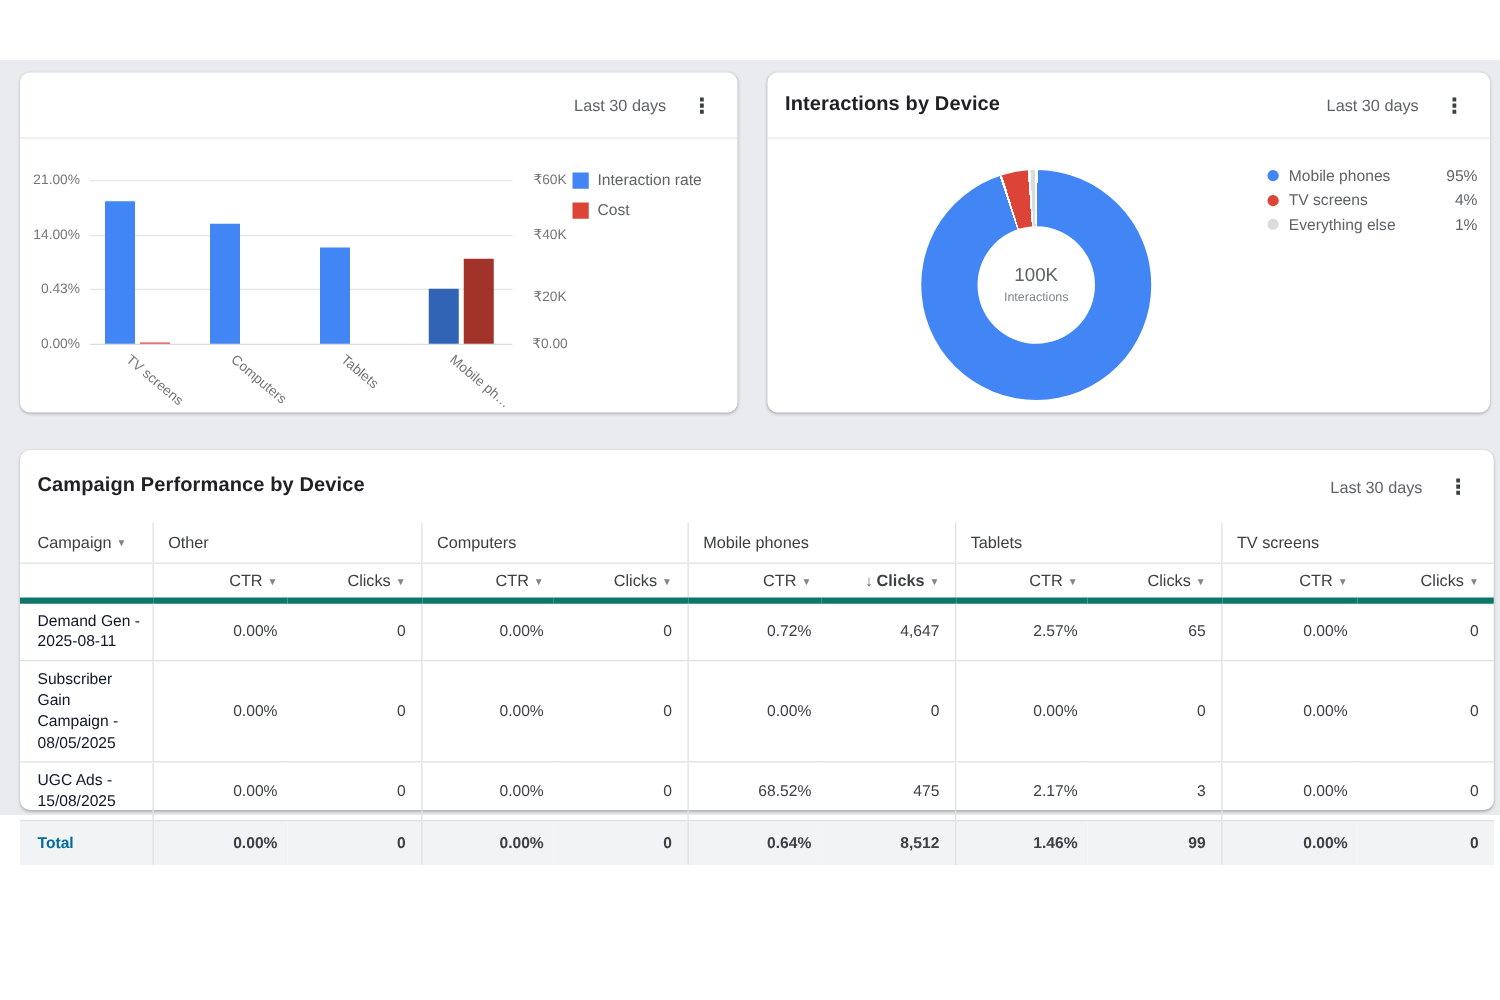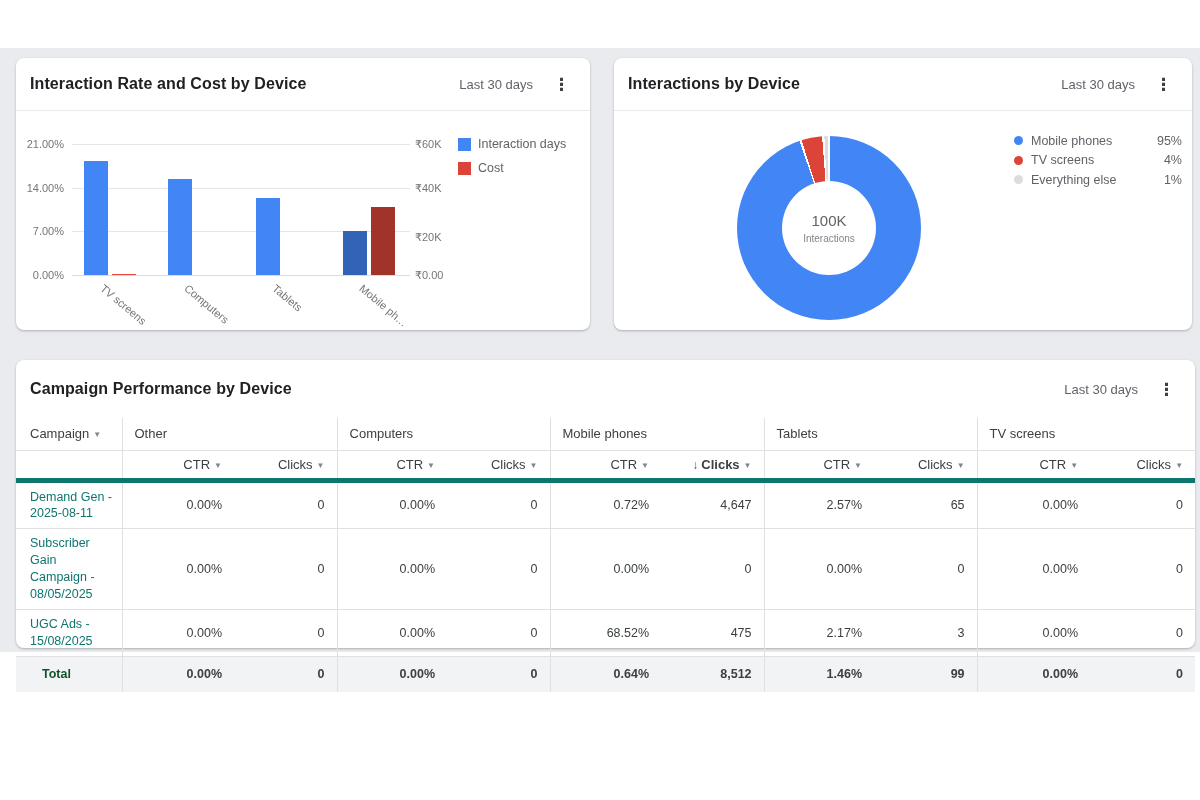--- a/index.html
+++ b/index.html
@@ -21,21 +21,21 @@
   }
   .hd-border{border-bottom:1px solid #e8eaed;}
   .card-title{font-size:16px;font-weight:bold;color:#202124;letter-spacing:.1px;flex:0 0 auto;}
   .head-spacer{flex:1 1 auto;}
   .date-range{font-size:13px;color:#5f6368;margin-right:16px;}
   .kebab{font-size:17px;font-weight:bold;color:#3c4043;cursor:pointer;line-height:1;padding:2px 4px;}
   
   .gridline{position:absolute;height:1px;background:#e6e6e6;left:56px;width:338px;}
   .baseline{background:#dadce0;}
   .ytick-l{position:absolute;left:4px;width:44px;text-align:right;font-size:11px;color:#757575;transform:translateY(-50%);}
-  .ytick-r{position:absolute;left:399px;width:50px;text-align:left;font-size:11px;color:#757575;transform:translateY(-50%);}
+  .ytick-r{position:absolute;left:399px;width:50px;text-align:center;font-size:11px;color:#757575;transform:translateY(-50%);}
   .bar{position:absolute;width:24px;bottom:55px;}
   .xlab{position:absolute;top:224px;font-size:11px;color:#757575;transform:rotate(40deg);transform-origin:0 0;white-space:nowrap;}
   .legend{position:absolute;left:442px;top:79px;}
   .legend-item{display:flex;align-items:center;margin-bottom:10px;}
   .legend-swatch{width:13px;height:13px;margin-right:7px;flex:0 0 auto;}
   .legend-label{font-size:12.5px;color:#5f6368;white-space:nowrap;}
   
   .donut{position:absolute;left:123px;top:78px;width:184px;height:184px;border-radius:50%;}
   .donut-hole{
     position:absolute;left:168px;top:123px;width:94px;height:94px;border-radius:50%;background:#fff;
@@ -48,53 +48,52 @@
   .dlegend-dot{width:9px;height:9px;border-radius:50%;margin-right:8px;flex:0 0 auto;}
   .dlegend-label{font-size:12.5px;color:#5f6368;flex:1 1 auto;white-space:nowrap;}
   .dlegend-val{font-size:12.5px;color:#5f6368;text-align:right;}
   
   table{border-collapse:collapse;table-layout:fixed;width:1179px;font-size:12.5px;}
   th,td{padding:0 12px;box-sizing:border-box;vertical-align:middle;}
   tr.grp-row th{height:32px;text-align:left;font-weight:normal;color:#3c4043;font-size:13px;border-bottom:1px solid #e0e0e0;}
   tr.sub-row th{height:30px;text-align:right;font-weight:normal;color:#3c4043;font-size:13px;border-bottom:5px solid #0f766e;white-space:nowrap;}
   td{border-bottom:1px solid #e0e0e0;}
   .gstart{border-left:1px solid #e0e0e0;}
-  .camp-cell{color:#0f766e;line-height:1.35;padding:6px 8px 6px 14px;}
+  .camp-cell{color:#0f172a;line-height:1.35;padding:6px 8px 6px 14px;}
   .num{text-align:right;color:#3c4043;}
   .ctr-cell{padding-right:8px;}
   tr.r0 td{height:40px;}
   tr.r1 td{height:53px;}
   tr.r2 td{height:39px;}
   tr.total td{height:36px;background:#f1f3f4;font-weight:bold;color:#3c4043;border-bottom:none;}
-  tr.total td:first-child{color:#14532d;padding-left:26px;}
+  tr.total td:first-child{color:#0369a1;padding-left:14px;}
   .sort-tri{font-size:8px;color:#80868b;margin-left:4px;position:relative;top:-1px;}
   .sort-arrow{font-size:12px;color:#5f6368;margin-right:3px;}
   .sortable{cursor:pointer;margin-left:35px;}
 </style>
 </head>
 <body>
 
 <div class="gray-band"></div>
 
 <div class="card" id="card-bar">
   <div class="card-head hd-border">
-    <span class="card-title">Interaction Rate and Cost by Device</span>
     <span class="head-spacer"></span>
     <span class="date-range">Last 30 days</span>
     <span class="kebab">⋮</span>
   </div>
 
   <div class="gridline" style="top:86px"></div>
   <div class="gridline" style="top:130px"></div>
   <div class="gridline" style="top:173px"></div>
   <div class="gridline baseline" style="top:217px"></div>
 
   <span class="ytick-l" style="top:86px">21.00%</span>
   <span class="ytick-l" style="top:130px">14.00%</span>
-  <span class="ytick-l" style="top:173px">7.00%</span>
+  <span class="ytick-l" style="top:173px">0.43%</span>
   <span class="ytick-l" style="top:217px">0.00%</span>
 
   <span class="ytick-r" style="top:86px">₹60K</span>
   <span class="ytick-r" style="top:130px">₹40K</span>
   <span class="ytick-r" style="top:179px">₹20K</span>
   <span class="ytick-r" style="top:217px">₹0.00</span>
 
   <div class="bar" style="left: 68px; height: 113.533px; background: rgb(66, 133, 244);"></div>
   <div class="bar" style="left: 96px; height: 1.5px; background: rgb(232, 69, 60);"></div>
   <div class="bar" style="left: 152px; height: 96.0667px; background: rgb(66, 133, 244);"></div>
@@ -105,21 +104,21 @@
   <div class="bar" style="left: 355px; height: 67.6833px; background: rgb(161, 51, 42);"></div>
 
   <span class="xlab" style="left:90px">TV screens</span>
   <span class="xlab" style="left:174px">Computers</span>
   <span class="xlab" style="left:262px">Tablets</span>
   <span class="xlab" style="left:349px">Mobile ph…</span>
 
   <div class="legend">
     <div class="legend-item">
       <span class="legend-swatch" style="background-color: rgb(66, 133, 244);"></span>
-      <span class="legend-label">Interaction days</span>
+      <span class="legend-label">Interaction rate</span>
     </div>
     <div class="legend-item">
       <span class="legend-swatch" style="background-color: rgb(219, 68, 55);"></span>
       <span class="legend-label">Cost</span>
     </div>
   </div>
 </div>
 
 <div class="card" id="card-donut">
   <div class="card-head hd-border">

